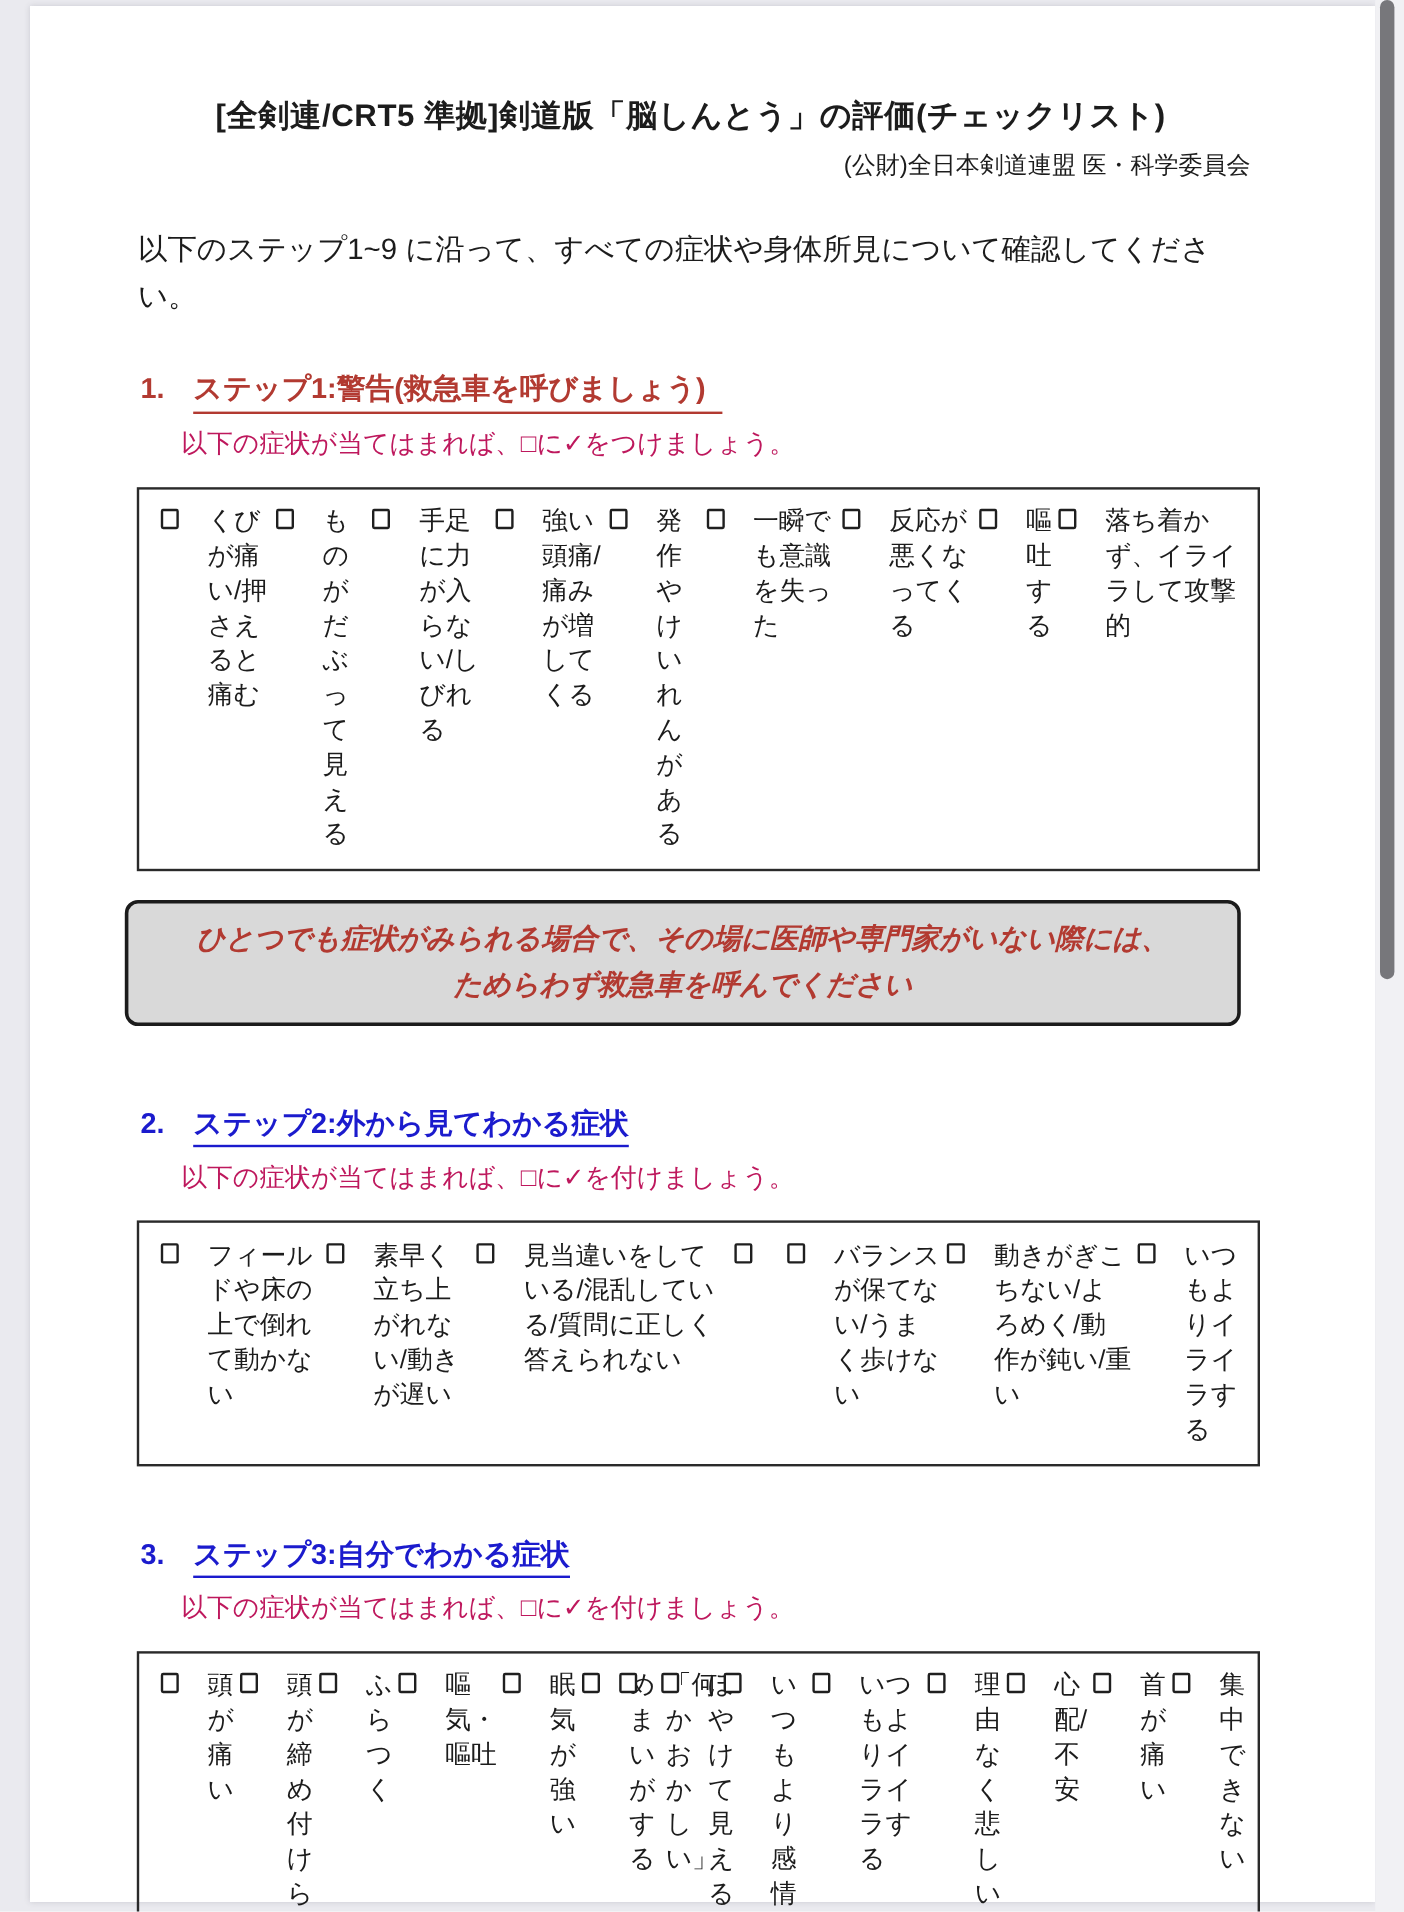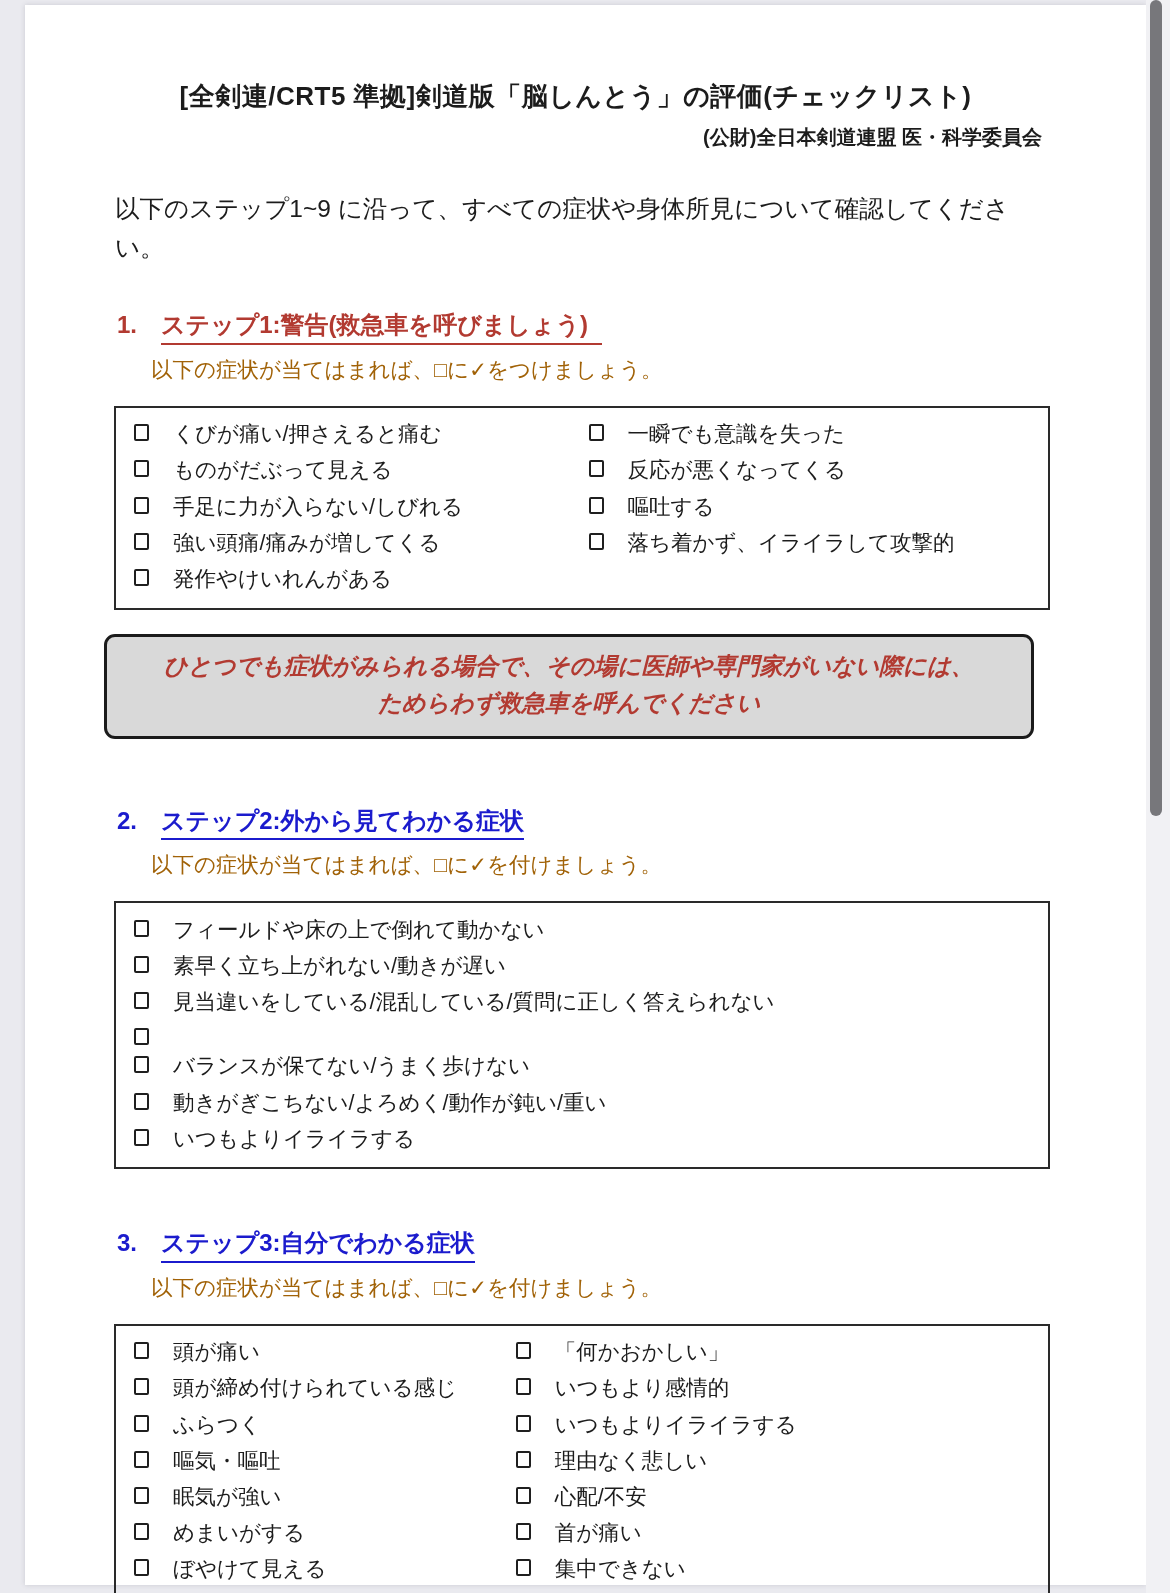--- a/index.html
+++ b/index.html
@@ -18,21 +18,21 @@
   }
   .content {
     position:absolute; left:82px; top:0; width:937px; height:100%;
     padding-top:74px;
   }
   .doc-title {
     font-size:26px; font-weight:bold; text-align:center;
     letter-spacing:.5px; white-space:nowrap;
   }
   .doc-subtitle {
-    font-size:20px; font-weight:bold; text-align:right;
+    font-size:20px; font-weight:normal; text-align:right;
     margin-top:10px; padding-right:2px;
   }
   .intro {
     font-size:24.5px; line-height:1.6; margin:38px 0 0 8px; width:918px;
   }
   .section { margin-left:10px; }
   .sec1 { margin-top:42px; }
   .sec2 { margin-top:66px; }
   .sec3 { margin-top:58px; }
   .heading {
@@ -40,35 +40,35 @@
     font-size:24px; font-weight:bold; line-height:1.3;
   }
   .heading .num { width:44px; flex-shrink:0; }
   .heading .htext {
     border-bottom:2.5px solid currentColor; padding-bottom:2px;
   }
   .heading .htext.ext { padding-right:14px; }
   .red  { color:var(--red,#b23a31); }
   .blue { color:var(--blue,#1b1bcd); }
   .instruction {
-    font-size:21.5px; margin:10px 0 0 34px; color:#a16207;
+    font-size:21.5px; margin:10px 0 0 34px; color:#be185d;
   }
   .box {
     margin-top:22px; margin-left:-3px;
     border:2px solid #2a2a2a;
     display:flex; align-items:flex-start;
     padding:9px 10px 10px 13px;
     width:936px;
   }
-  .box .col { display:flex; flex-direction:column; }
+  .box .col { display:flex; flex-direction:row; }
   .box.even   .col:nth-child(1){ width:50%; }
   .box.even   .col:nth-child(2){ width:50%; }
   .box.narrow .col:nth-child(1){ width:42%; }
   .box.narrow .col:nth-child(2){ width:58%; }
-  .box.single .col{ width:100%; }
+  .box.single .col{ width:100%;justify-content:flex-end; }
   .row {
     display:flex; align-items:flex-start;
     padding:3.6px 0; font-size:21.5px; line-height:1.35;
   }
   .cb {
     width:15px; height:17px; flex-shrink:0;
     border:2px solid #1f1f1f; border-radius:2px;
     margin:4px 24px 0 5px; background:#fff;
   }
   .warning {

